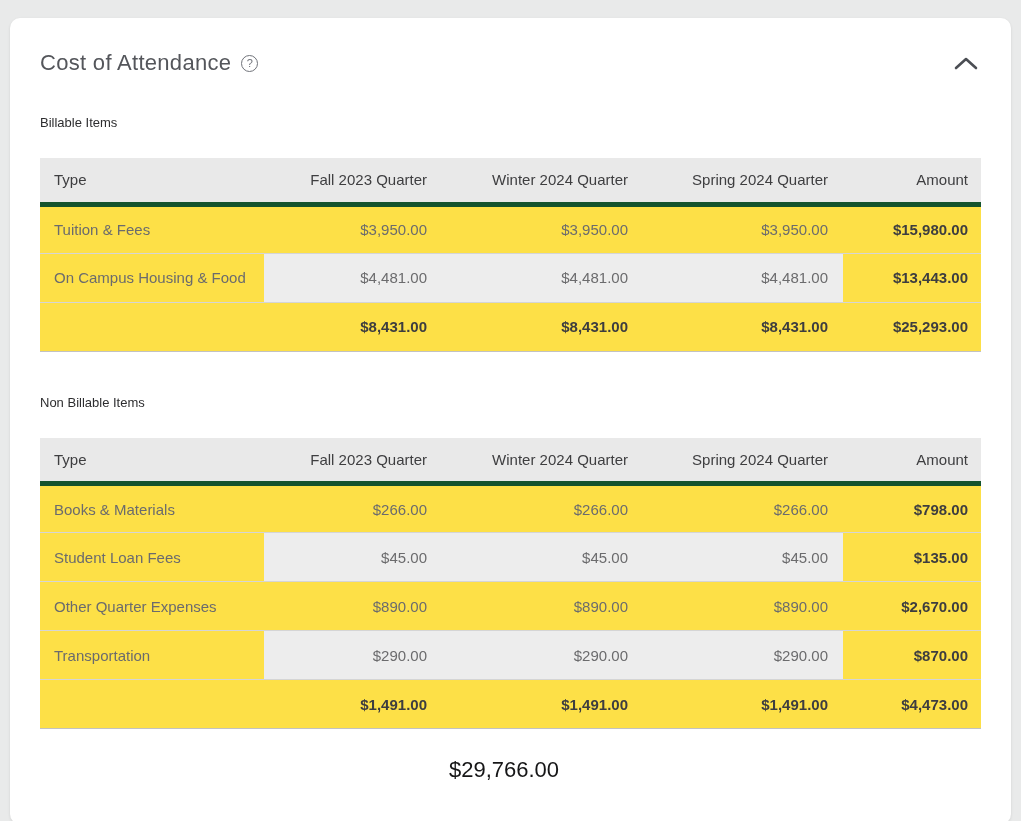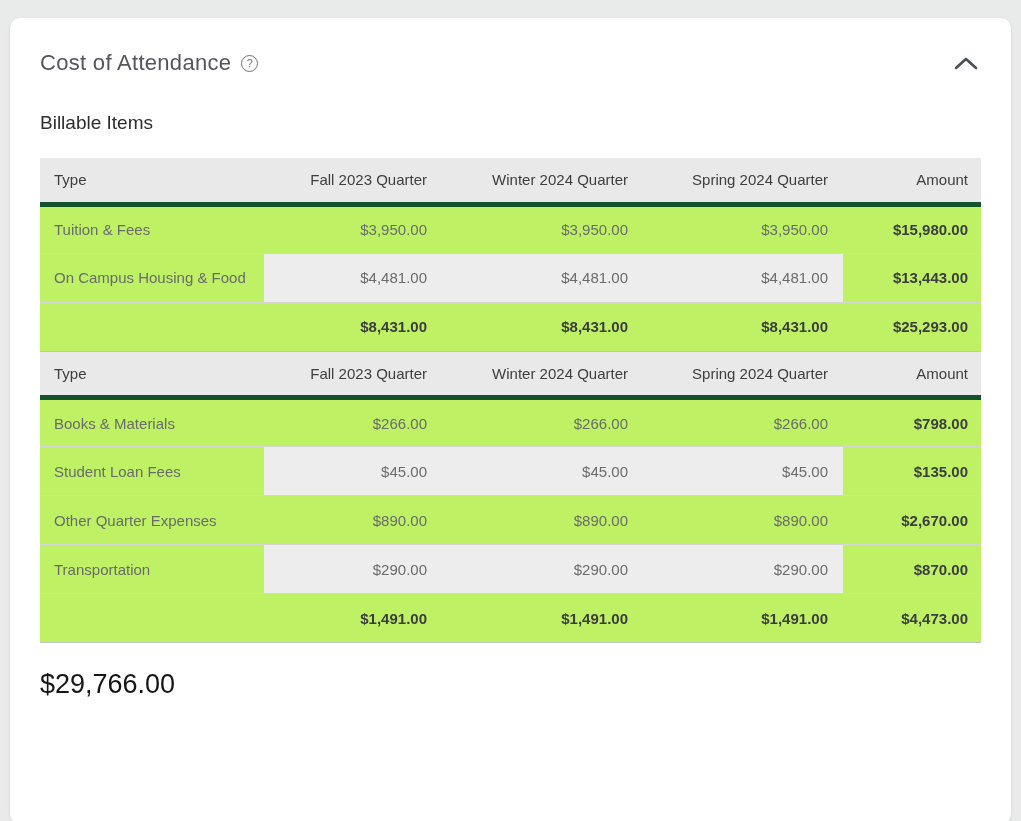--- a/index.html
+++ b/index.html
@@ -47,21 +47,21 @@
   .collapse-btn {
     margin-left: auto;
     background: none;
     border: none;
     padding: 4px 2px;
     cursor: pointer;
     display: flex;
     align-items: center;
   }
   .section-heading {
-    font-size: 19px;
+    font-size: 13px;
     font-weight: 400;
     color: #2d2d2f;
     margin: 36px 0 24px 0;
     line-height: 22px;
   }
   .section-heading.second { margin-top: 40px; }
   table {
     width: 100%;
     border-collapse: collapse;
     table-layout: fixed;
@@ -77,37 +77,37 @@
     border-bottom: 5px solid #14532d;
   }
   thead th.col-type { text-align: left; padding: 0 0 0 14px; }
   thead th.col-amount { padding-right: 13px; }
   tbody td {
     height: 49px;
     border-bottom: 1px solid #d5d5d5;
     color: #6b6b6d;
     text-align: right;
     padding: 0 15px 0 0;
-    background: #bef264;
+    background: #fde047;
   }
   tbody td.cell-type { text-align: left; padding: 0 0 0 14px; }
   tbody td.cell-amount {
     color: #3d3d3f;
     font-weight: 700;
     padding-right: 13px;
   }
   tr.striped td.cell-quarter { background: #ededed; }
   tr.totals td {
     font-weight: 700;
     color: #3d3d3f;
     border-bottom: 1px solid #c2c2c2;
   }
   .grand-total {
-    text-align: left;
-    font-size: 27px;
+    text-align: center;
+    font-size: 22px;
     color: #161617;
     margin-top: 28px;
     padding-right: 13px;
     line-height: 26px;
   }
 </style>
 </head>
 <body>
 
 <div class="card">
@@ -161,20 +161,21 @@
       <tr class="totals">
         <td class="cell-type"></td>
         <td class="cell-quarter">$8,431.00</td>
         <td class="cell-quarter">$8,431.00</td>
         <td class="cell-quarter">$8,431.00</td>
         <td class="cell-amount">$25,293.00</td>
       </tr>
     </tbody>
   </table>
 
+  <div class="section-heading second">Non Billable Items</div>
 
   <table>
     <colgroup>
       <col style="width:224px">
         <col style="width:178px">
         <col style="width:201px">
         <col style="width:200px">
         <col style="width:138px">
     </colgroup>
     <thead>

